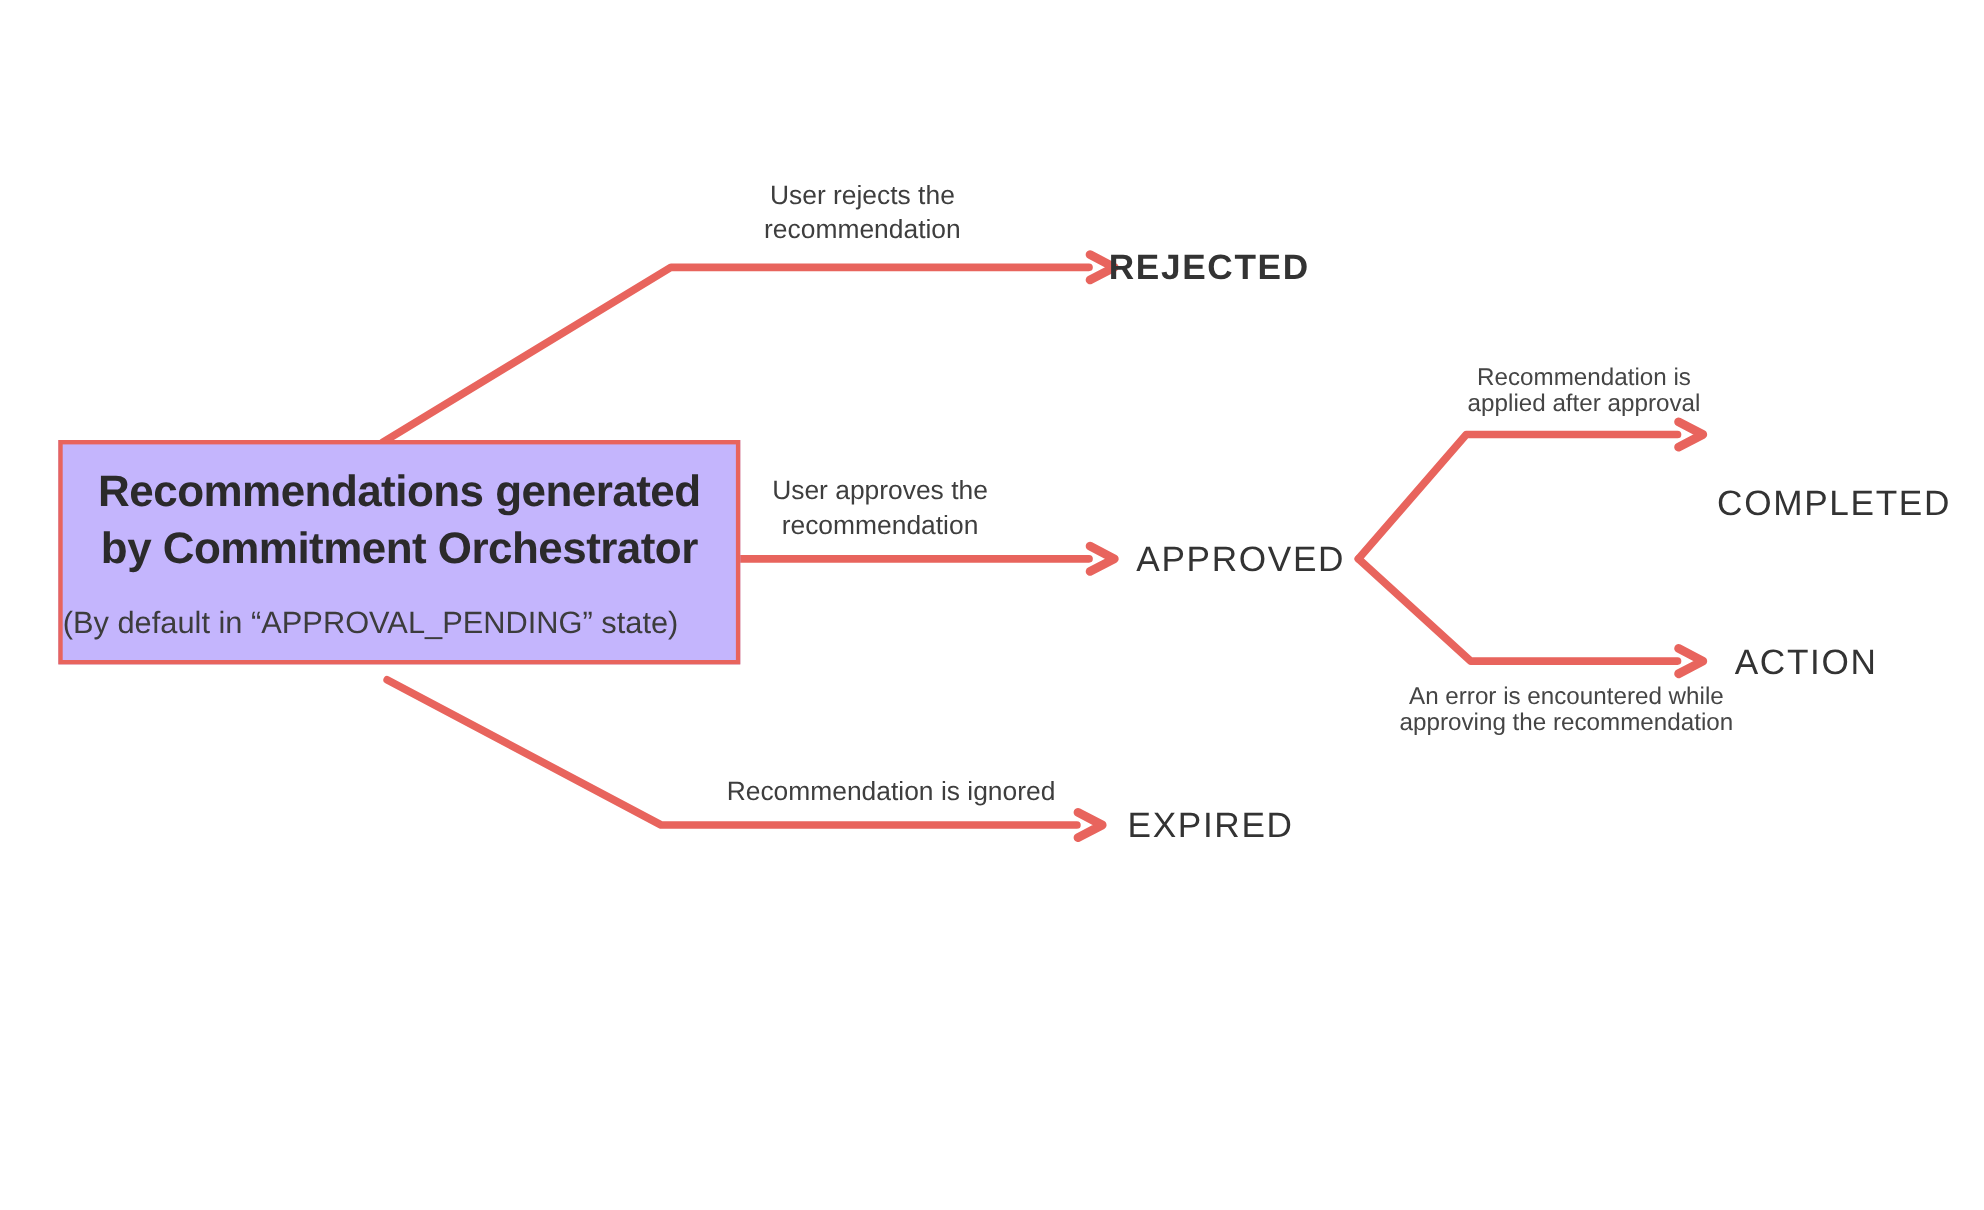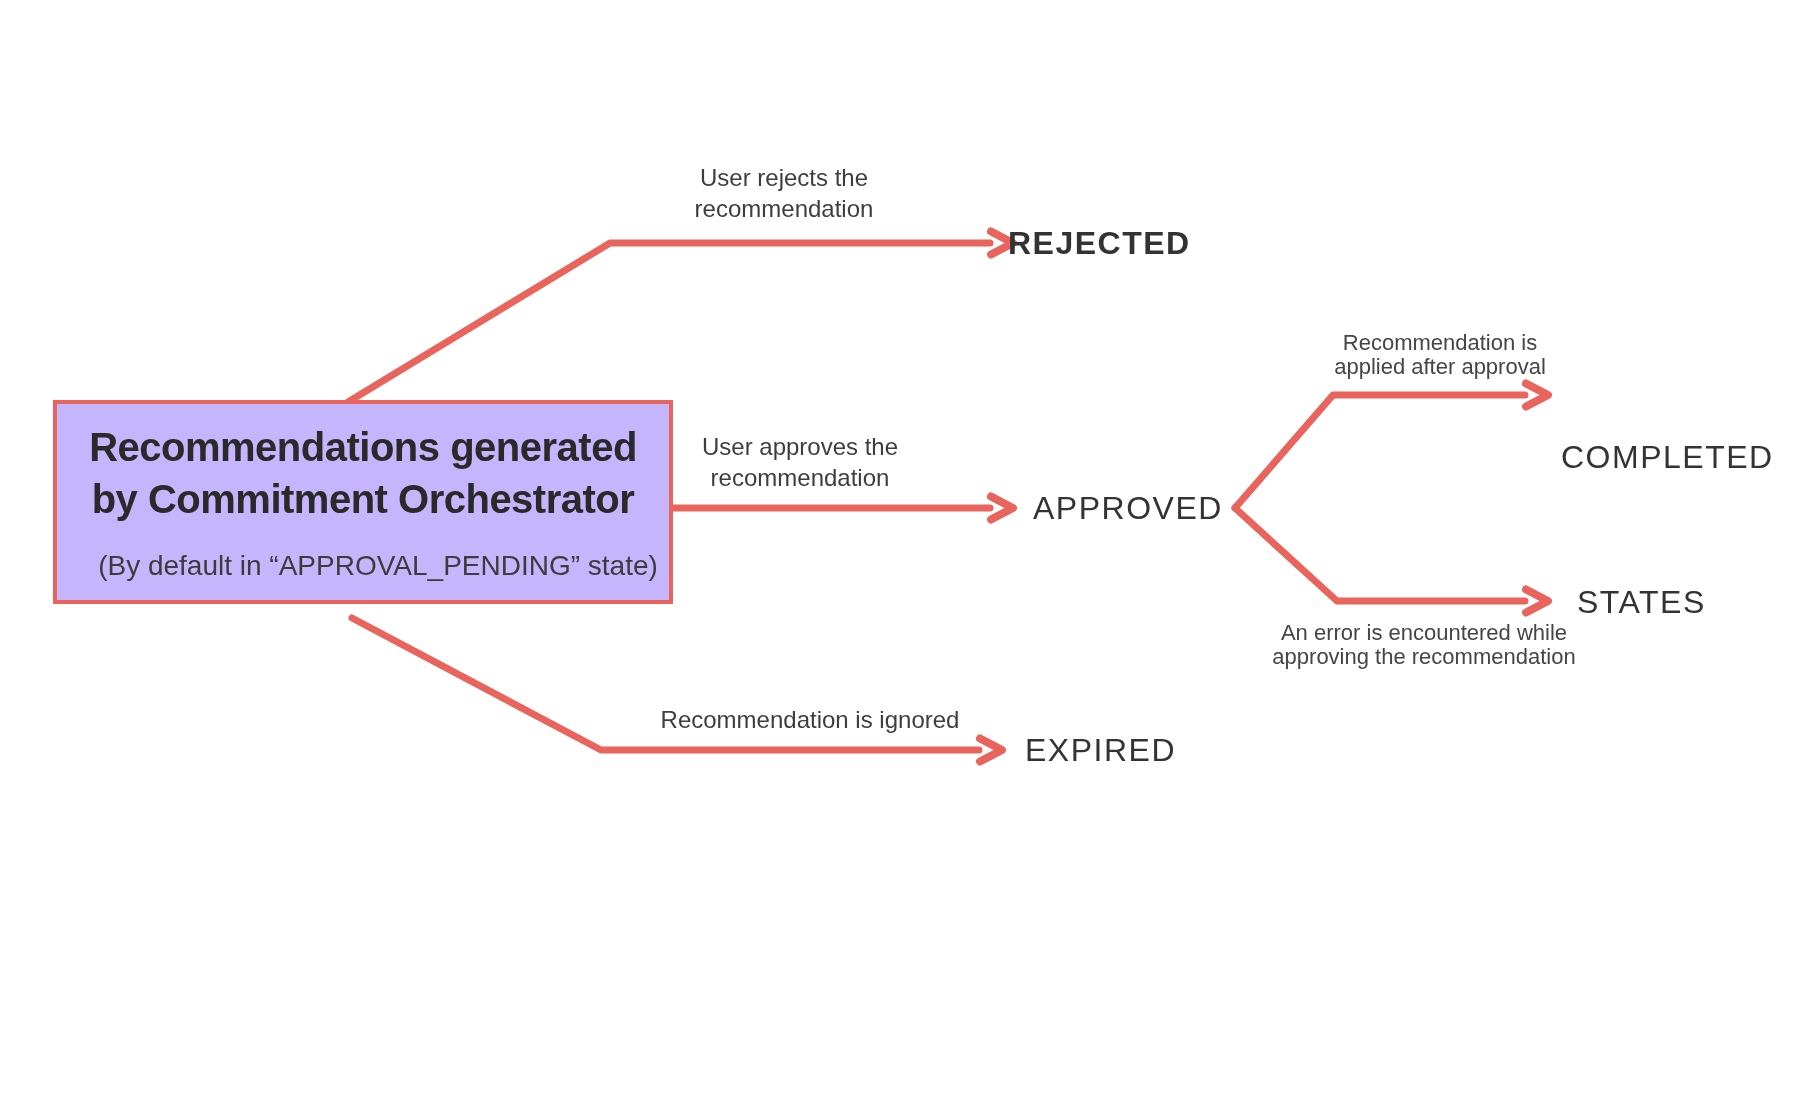--- a/index.html
+++ b/index.html
@@ -36,25 +36,24 @@
     font-weight: bold;
     font-size: 40px;
     line-height: 52px;
     letter-spacing: -0.5px;
     color: #2b2a2b;
   }
   .source-box .box-title span { display: block; }
   .source-box .box-subtitle {
     position: absolute;
     left: 0; right: 0; bottom: 18px;
-    text-align: center;
+    text-align: left;
     font-size: 28px;
     color: #3c3c3c;
     white-space: nowrap;
-    padding-left: 30px;
   }
 
   
   .state {
     position: absolute;
     font-size: 32px;
     line-height: 42px;
     letter-spacing: 1.5px;
     color: #333333;
     white-space: nowrap;
@@ -117,21 +116,21 @@
       <span>Recommendations generated</span>
       <span>by Commitment Orchestrator</span>
     </div>
     <div class="box-subtitle">(By default in “APPROVAL_PENDING” state)</div>
   </div>
 
   <div class="state abs" style="left:1008px; top:222px;font-weight:bold;">REJECTED</div>
   <div class="state abs" style="left:1033px; top:487px;">APPROVED</div>
   <div class="state abs" style="left:1025px; top:729px;">EXPIRED</div>
   <div class="state abs" style="left:1561px; top:396px;margin-top:40px;">COMPLETED</div>
-  <div class="state abs" style="left:1577px; top:581px;">STATES</div>
+  <div class="state abs" style="left:1577px; top:581px;">ACTION</div>
 
   <div class="t-label big" style="left:784px; top:162px;">
     <span>User rejects the</span>
     <span>recommendation</span>
   </div>
 
   <div class="t-label big" style="left:800px; top:431px;">
     <span>User approves the</span>
     <span>recommendation</span>
   </div>

